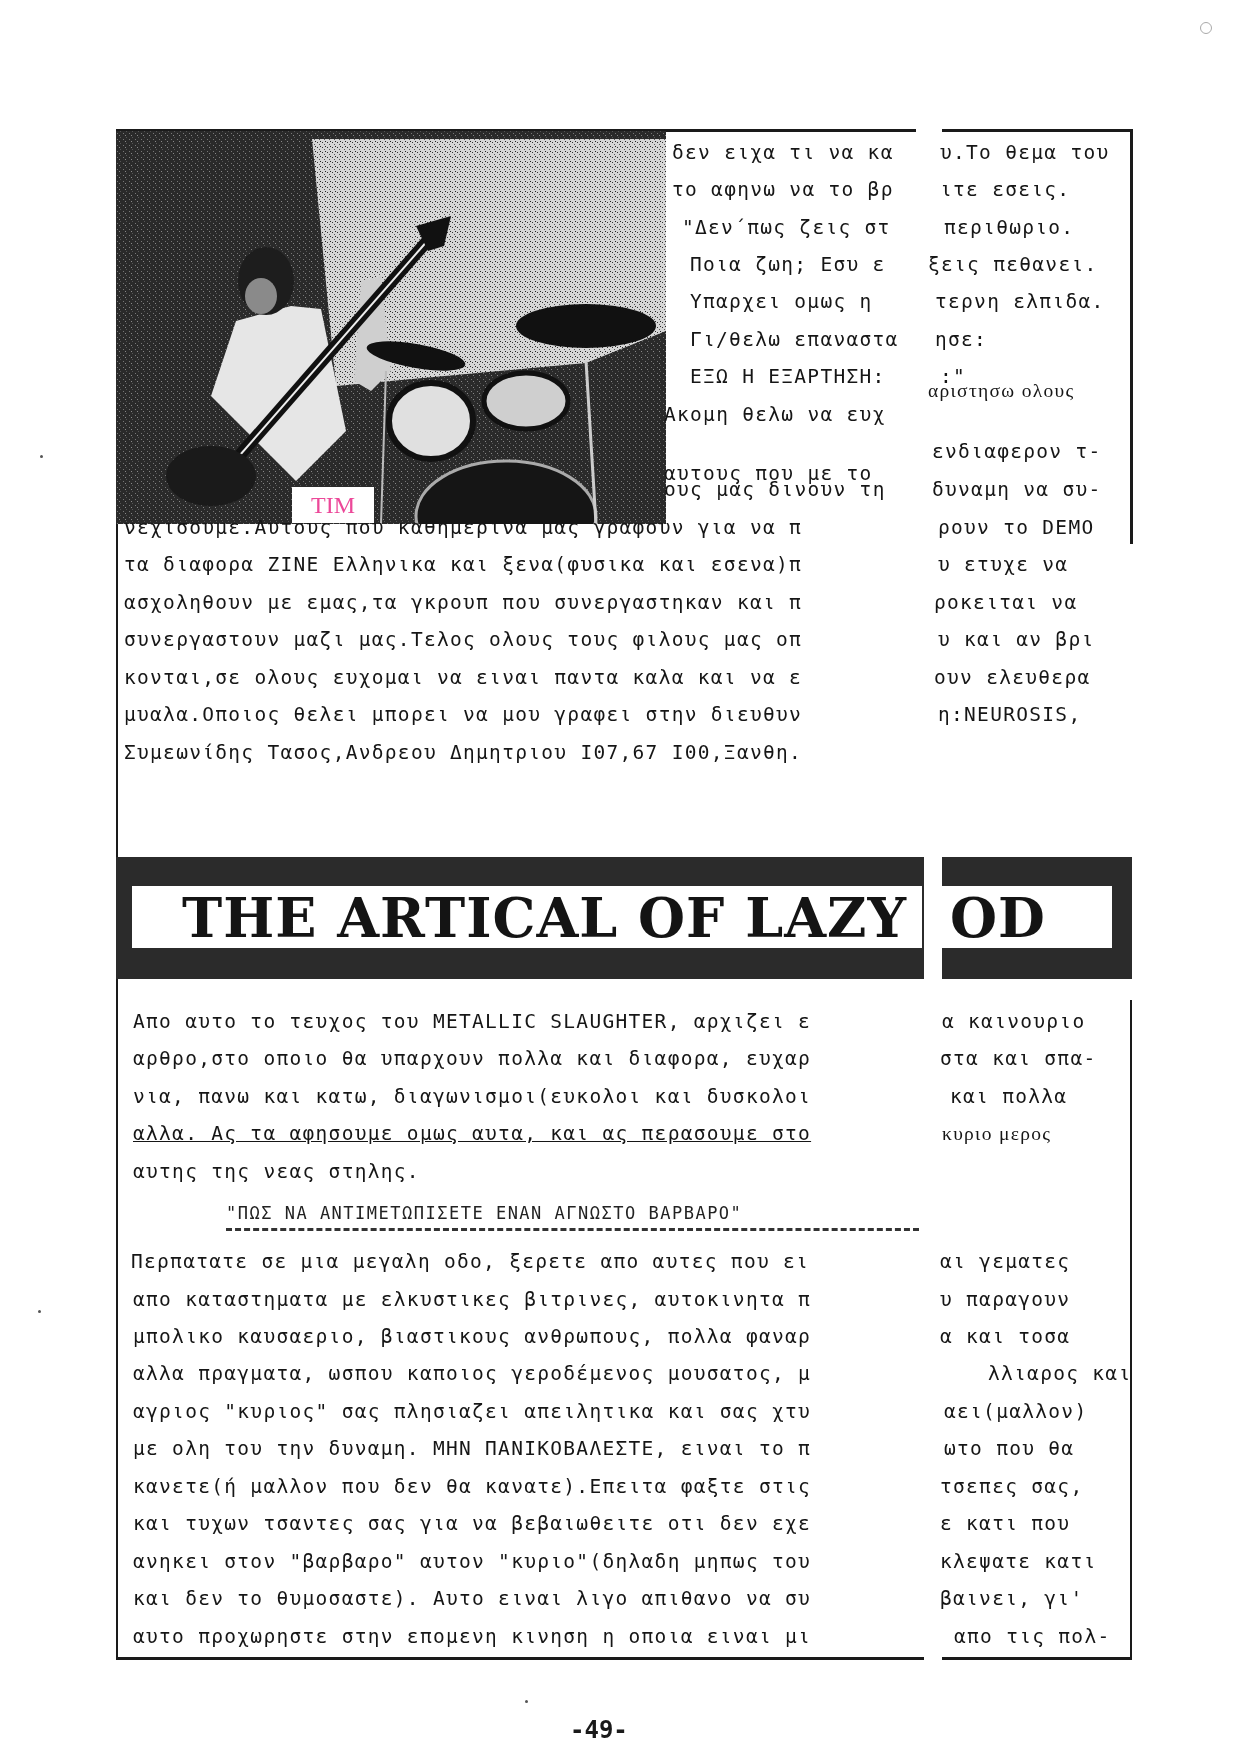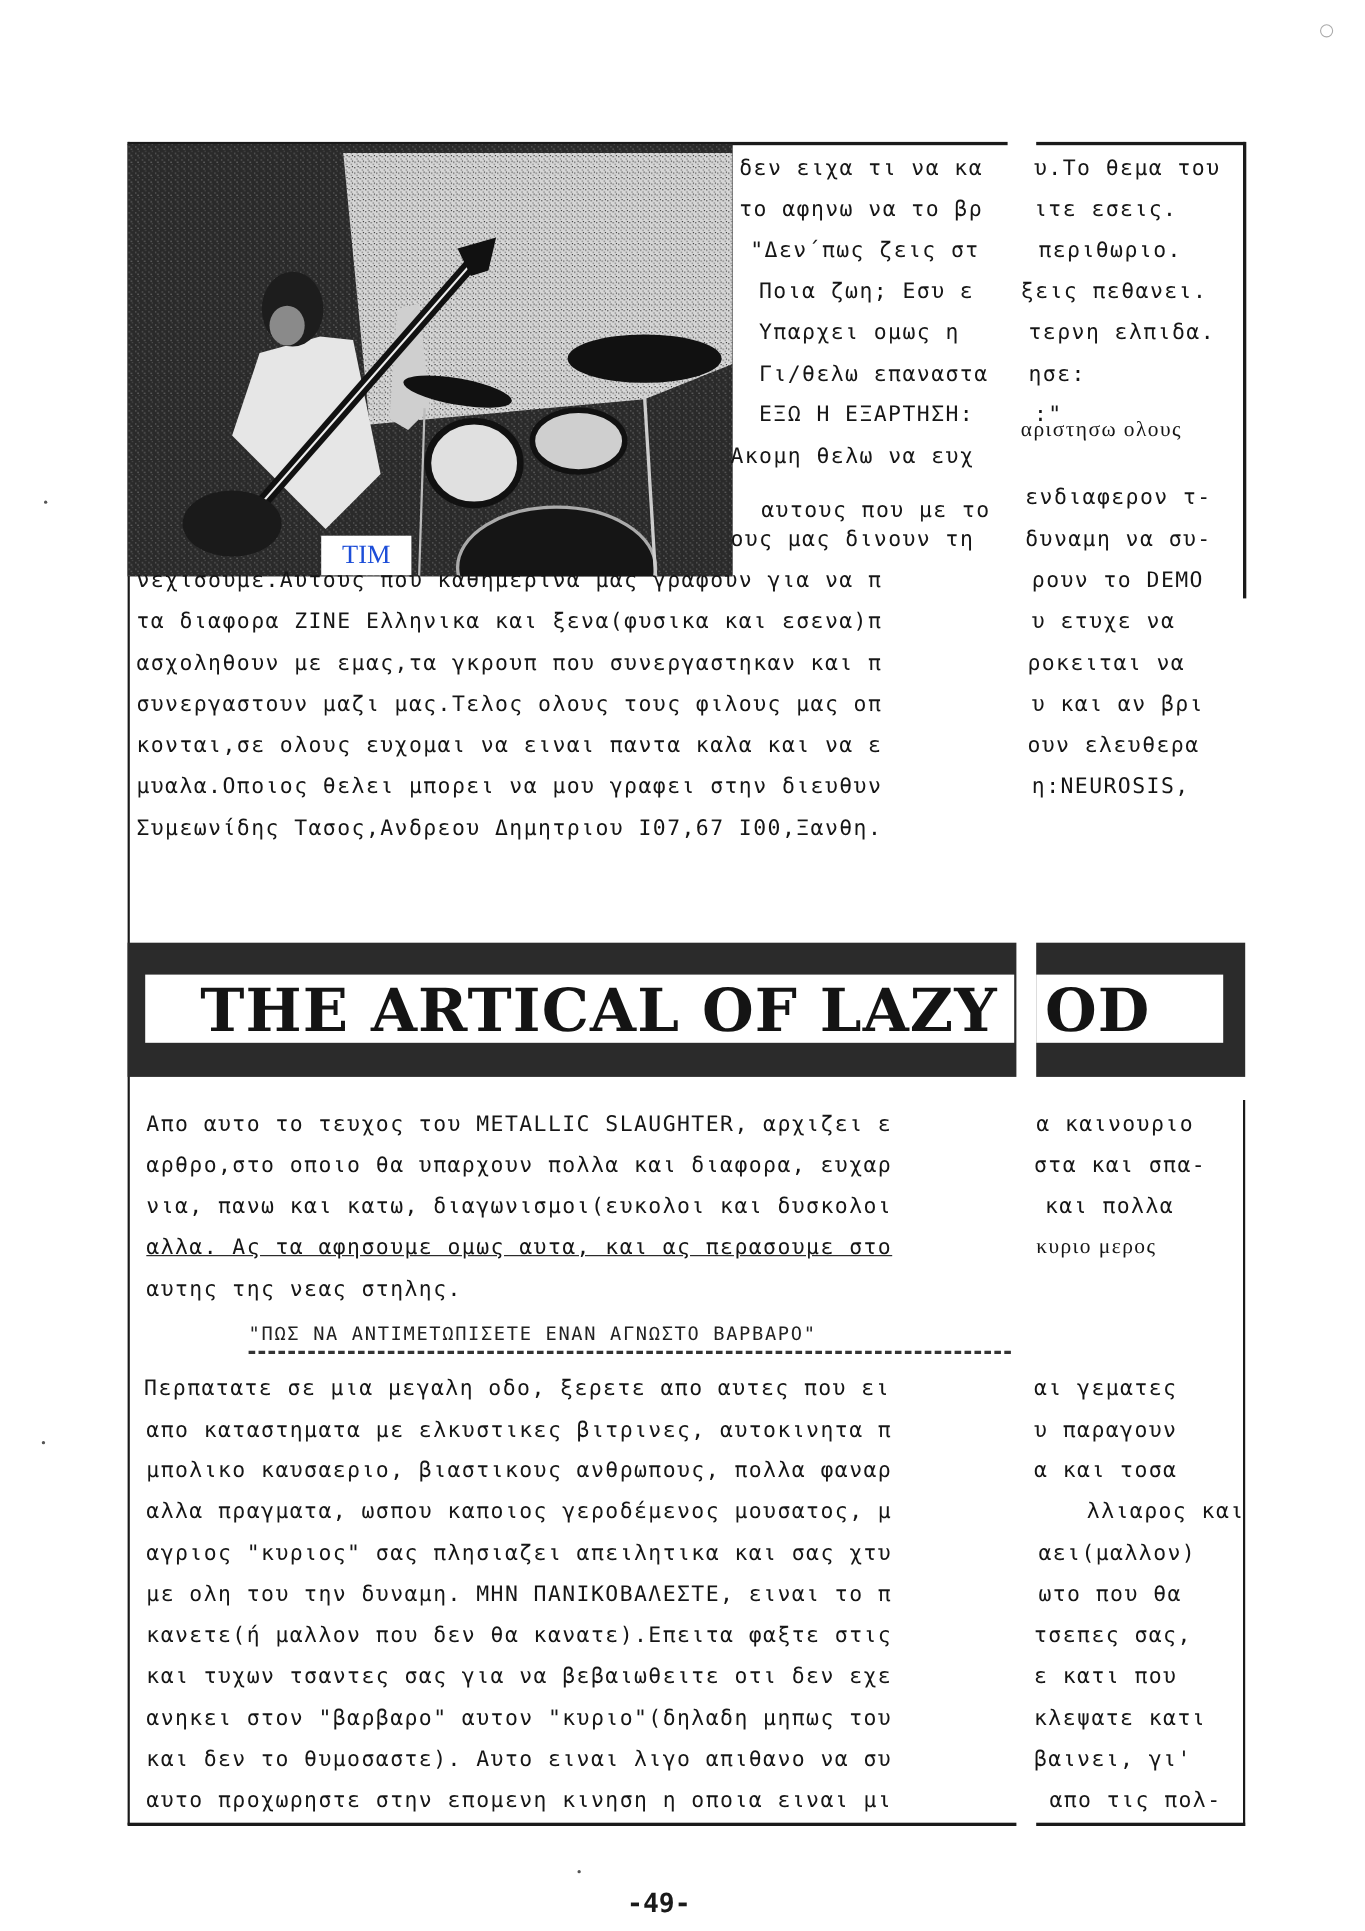--- a/index.html
+++ b/index.html
@@ -5,21 +5,21 @@
   html, body { margin:0; padding:0; background:#ffffff; }
   body { width:1241px; height:1755px; position:relative; overflow:hidden;
          font-family:"DejaVu Sans Mono","Liberation Mono",monospace; color:#111; }
   .tw { position:absolute; font-family:"DejaVu Sans Mono","Liberation Mono",monospace;
         font-size:19.5px; letter-spacing:1.3px; white-space:pre; color:#161616; line-height:1; }
   .rule { position:absolute; background:#1a1a1a; }
   .photo { position:absolute; left:116px; top:131px; width:550px; height:393px; overflow:hidden; background:#222; }
   .photo svg { display:block; }
   .caption { position:absolute; left:292px; top:487px; width:82px; height:36px; background:#fff;
              font-family:"Liberation Serif","DejaVu Serif",serif; font-size:24px; text-align:center;
-             line-height:36px; color:#1d4ed8; }
+             line-height:36px; color:#ec4899; }
   .banner { position:absolute; top:857px; height:122px; background:#2b2b2b; }
   .banner-inner { position:absolute; background:#fff; }
   .banner-text { position:absolute; font-family:"DejaVu Serif","Liberation Serif",serif; font-weight:bold;
                  font-size:54px; letter-spacing:1px; color:#141414; line-height:1; }
   .subhead { position:absolute; left:226px; top:1203px; font-family:"DejaVu Sans Mono","Liberation Mono",monospace;
              font-size:17px; letter-spacing:1.5px; color:#222; white-space:pre; }
   .dashes { position:absolute; left:226px; top:1228px; width:693px; height:0; border-top:3px dashed #333; }
   .pagenum { position:absolute; left:570px; top:1716px; font-family:"DejaVu Sans Mono",monospace; font-size:24px; font-weight:bold; color:#1a1a1a; }
   .speck { position:absolute; width:3px; height:3px; background:#555; border-radius:50%; }
 </style>
@@ -92,21 +92,21 @@
   <div class="tw" style="left:690px;top:255px;">Ποια ζωη; Εσυ ε</div>
   <div class="tw" style="left:928px;top:255px;">ξεις πεθανει.</div>
   <div class="tw" style="left:690px;top:292px;">Υπαρχει ομως η</div>
   <div class="tw" style="left:935px;top:292px;">τερνη ελπιδα.</div>
   <div class="tw" style="left:690px;top:330px;">Γι/θελω επαναστα</div>
   <div class="tw" style="left:935px;top:330px;">ησε:</div>
   <div class="tw" style="left:690px;top:367px;">ΕΞΩ Η ΕΞΑΡΤΗΣΗ:</div>
   <div class="tw" style="left:940px;top:367px;">:"</div>
   <div class="tw" style="left:664px;top:405px;">Ακομη θελω να ευχ</div>
   <div class="tw" style="left:928px;top:381px;font-family:Liberation Serif, serif;">αριστησω ολους</div>
-  <div class="tw" style="left:664px;top:454px;margin-left:28px;">αυτους που με το</div>
+  <div class="tw" style="left:664px;top:464px;">αυτους που με το</div>
   <div class="tw" style="left:932px;top:442px;">ενδιαφερον τ-</div>
   <div class="tw" style="left:664px;top:480px;">ους μας δινουν τη</div>
   <div class="tw" style="left:932px;top:480px;">δυναμη να συ-</div>
 </div>
 
 <div>
   <div class="tw" style="left:124px;top:518px;">νεχισουμε.Αυτους που καθημερινα μας γραφουν για να π</div>
   <div class="tw" style="left:938px;top:518px;">ρουν το DEMO</div>
   <div class="tw" style="left:124px;top:555px;">τα διαφορα ZINE Ελληνικα και ξενα(φυσικα και εσενα)π</div>
   <div class="tw" style="left:938px;top:555px;">υ ετυχε να</div>

